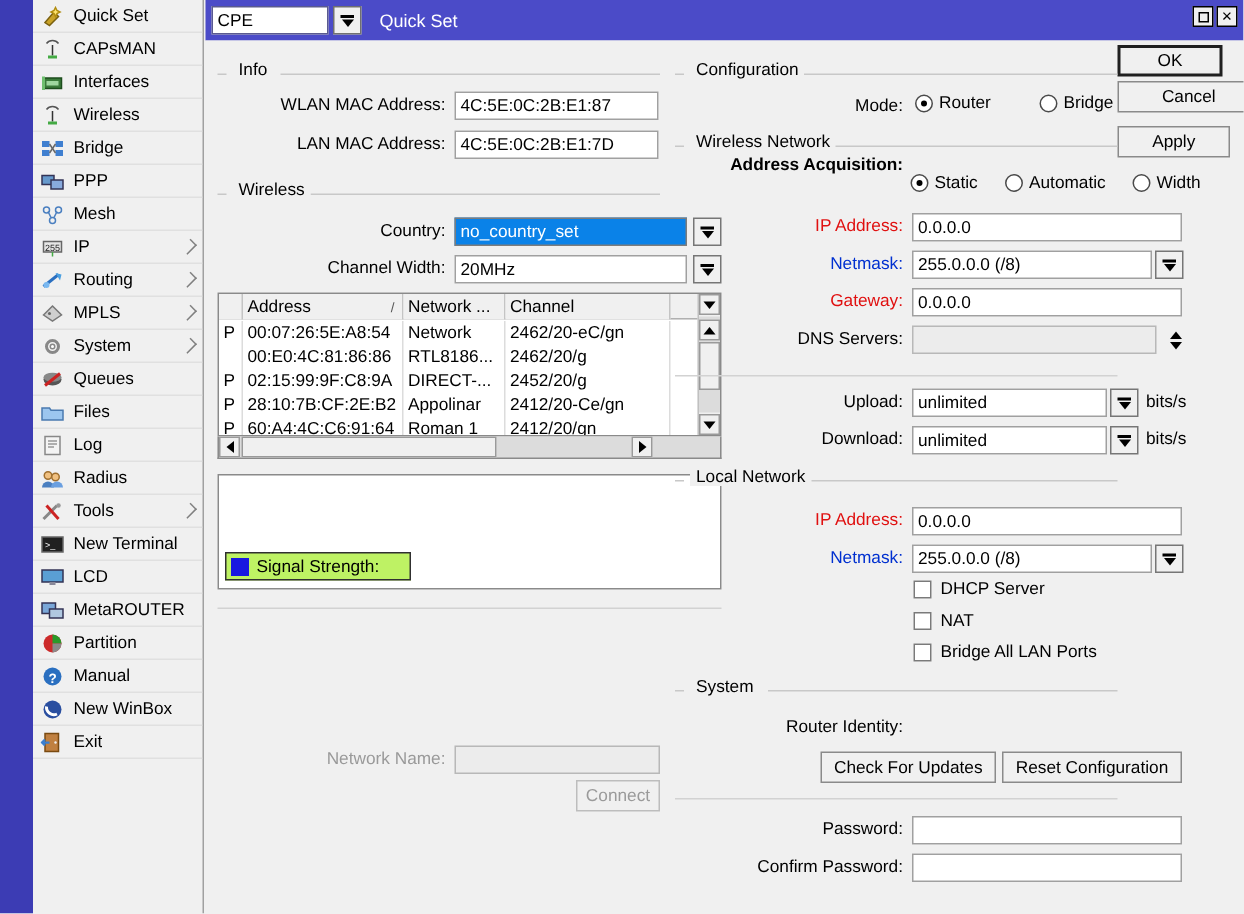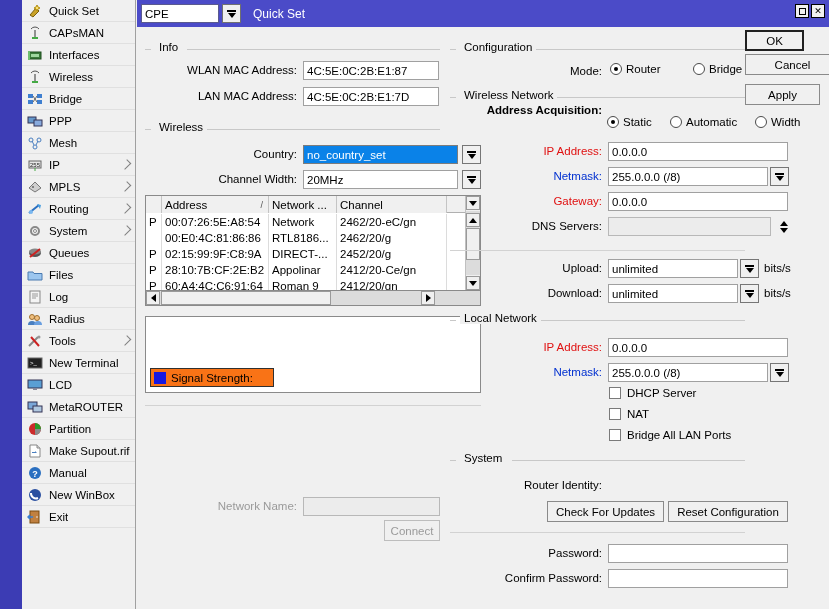--- a/index.html
+++ b/index.html
@@ -230,21 +230,21 @@
     position: absolute; top: 0; height: 14px;
     background: #f0f0f0; border: 1px solid #9a9a9a;
   }
 
   
   .sigpanel {
     position: absolute; background: #fff;
     border: 1px solid #8a8a8a;
   }
   .siglegend {
-    position: absolute; background: #f97316; border: 1px solid #303030;
+    position: absolute; background: #bef264; border: 1px solid #303030;
     display: flex; align-items: center; padding: 0 5px 0 3px;
     font-size: 11.5px; height: 19px;
   }
   .siglegend .sw { width: 12px; height: 12px; background: #1818e0; margin-right: 5px; }
 </style>
 </head>
 <body>
 
 <div id="app">
 
@@ -331,36 +331,36 @@
             <text x="8" y="9" font-size="6" text-anchor="middle" fill="#222">255</text>
             <line x1="8" y1="10" x2="8" y2="13" stroke="#4a4"></line>
           </svg>
         </span>
         <span class="lbl">IP</span>
         <span class="arrow hollow"></span>
       </div>
       <div class="side-item">
         <span class="ic">
           <svg width="16" height="14" viewBox="0 0 16 14">
-            <path d="M2 8 L8 2 L14 8 L8 12 Z" fill="#cfcfcf" stroke="#777"></path>
-            <circle cx="6" cy="7" r="1" fill="#666"></circle>
-          </svg>
-        </span>
-        <span class="lbl">MPLS</span>
-        <span class="arrow hollow"></span>
-      </div>
-      <div class="side-item">
-        <span class="ic">
-          <svg width="16" height="14" viewBox="0 0 16 14">
             <path d="M2 11 L12 3" stroke="#2a6fc0" stroke-width="2"></path>
             <path d="M10 2 l4 1 -1 4z" fill="#4a9fe0"></path>
             <circle cx="4" cy="10" r="2" fill="#7ab8f0"></circle>
           </svg>
         </span>
         <span class="lbl">Routing</span>
+        <span class="arrow hollow"></span>
+      </div>
+      <div class="side-item">
+        <span class="ic">
+          <svg width="16" height="14" viewBox="0 0 16 14">
+            <path d="M2 8 L8 2 L14 8 L8 12 Z" fill="#cfcfcf" stroke="#777"></path>
+            <circle cx="6" cy="7" r="1" fill="#666"></circle>
+          </svg>
+        </span>
+        <span class="lbl">MPLS</span>
         <span class="arrow hollow"></span>
       </div>
       <div class="side-item">
         <span class="ic">
           <svg width="16" height="14" viewBox="0 0 16 14">
             <circle cx="8" cy="7" r="4" fill="none" stroke="#888" stroke-width="2"></circle>
             <circle cx="8" cy="7" r="1.5" fill="#fff" stroke="#888"></circle>
           </svg>
         </span>
         <span class="lbl">System</span>
@@ -446,30 +446,20 @@
       </div>
       <div class="side-item">
         <span class="ic">
           <svg width="16" height="14" viewBox="0 0 16 14">
             <circle cx="8" cy="7" r="6" fill="#cc2a2a"></circle>
             <path d="M8 7 L8 1 A6 6 0 0 1 14 7 Z" fill="#2a9a2a"></path>
             <path d="M8 7 L14 7 A6 6 0 0 1 8 13 Z" fill="#8a8a8a"></path>
           </svg>
         </span>
         <span class="lbl">Partition</span>
-      </div>
-      <div class="side-item">
-        <span class="ic">
-          <svg width="16" height="14" viewBox="0 0 16 14">
-            <path d="M3 1 h7 l3 3 v9 H3Z" fill="#fff" stroke="#888"></path>
-            <path d="M10 1 v3 h3" fill="#ddd" stroke="#888"></path>
-            <path d="M5 9 h5 l-2 -2 v1 h-3z" fill="#4a7fc0"></path>
-          </svg>
-        </span>
-        <span class="lbl">Make Supout.rif</span>
       </div>
       <div class="side-item">
         <span class="ic">
           <svg width="16" height="14" viewBox="0 0 16 14">
             <circle cx="8" cy="7" r="6" fill="#2a6fc0"></circle>
             <text x="8" y="11" font-size="9" font-weight="bold" text-anchor="middle" fill="#fff">?</text>
           </svg>
         </span>
         <span class="lbl">Manual</span>
       </div>
@@ -512,21 +502,21 @@
             <span class="sq"></span>
           </div>
         <div class="tb-btn">
             <span>✕</span>
           </div>
       </div>
     </div>
 
     <div class="body">
 
-      <div class="btn def" style="left:608px;top:3px;width:59px;">
+      <div class="btn def" style="left:608px;top:3px;width:70px;">
           <span>OK</span>
         </div>
       <div class="btn" style="left:608px;top:27px;width:95px;">
           <span>Cancel</span>
         </div>
       <div class="btn" style="left:608px;top:57px;width:75px;">
           <span>Apply</span>
         </div>
 
       <div class="group" style="left:8px;top:22px;width:295px;height:60px;">
@@ -607,21 +597,21 @@
               </div>
               <div class="trow">
                 <div class="td" style="width: 16px;">P</div>
                 <div class="td" style="width: 107px;">28:10:7B:CF:2E:B2</div>
                 <div class="td" style="width: 68px;">Appolinar</div>
                 <div class="td" style="width: 110px;">2412/20-Ce/gn</div>
               </div>
               <div class="trow">
                 <div class="td" style="width: 16px;">P</div>
                 <div class="td" style="width: 107px;">60:A4:4C:C6:91:64</div>
-                <div class="td" style="width: 68px;">Roman 9</div>
+                <div class="td" style="width: 68px;">Roman 1</div>
                 <div class="td" style="width: 110px;">2412/20/gn</div>
               </div>
             </div>
           <div class="vsb">
             <div class="vsb-btn" style="top:0;">
                 <span class="tri-d"></span>
               </div>
             <div class="vsb-track" style="top:15px;bottom:15px;"></div>
             <div class="vsb-btn" style="top:17px;">
                 <span class="tri-u"></span>

